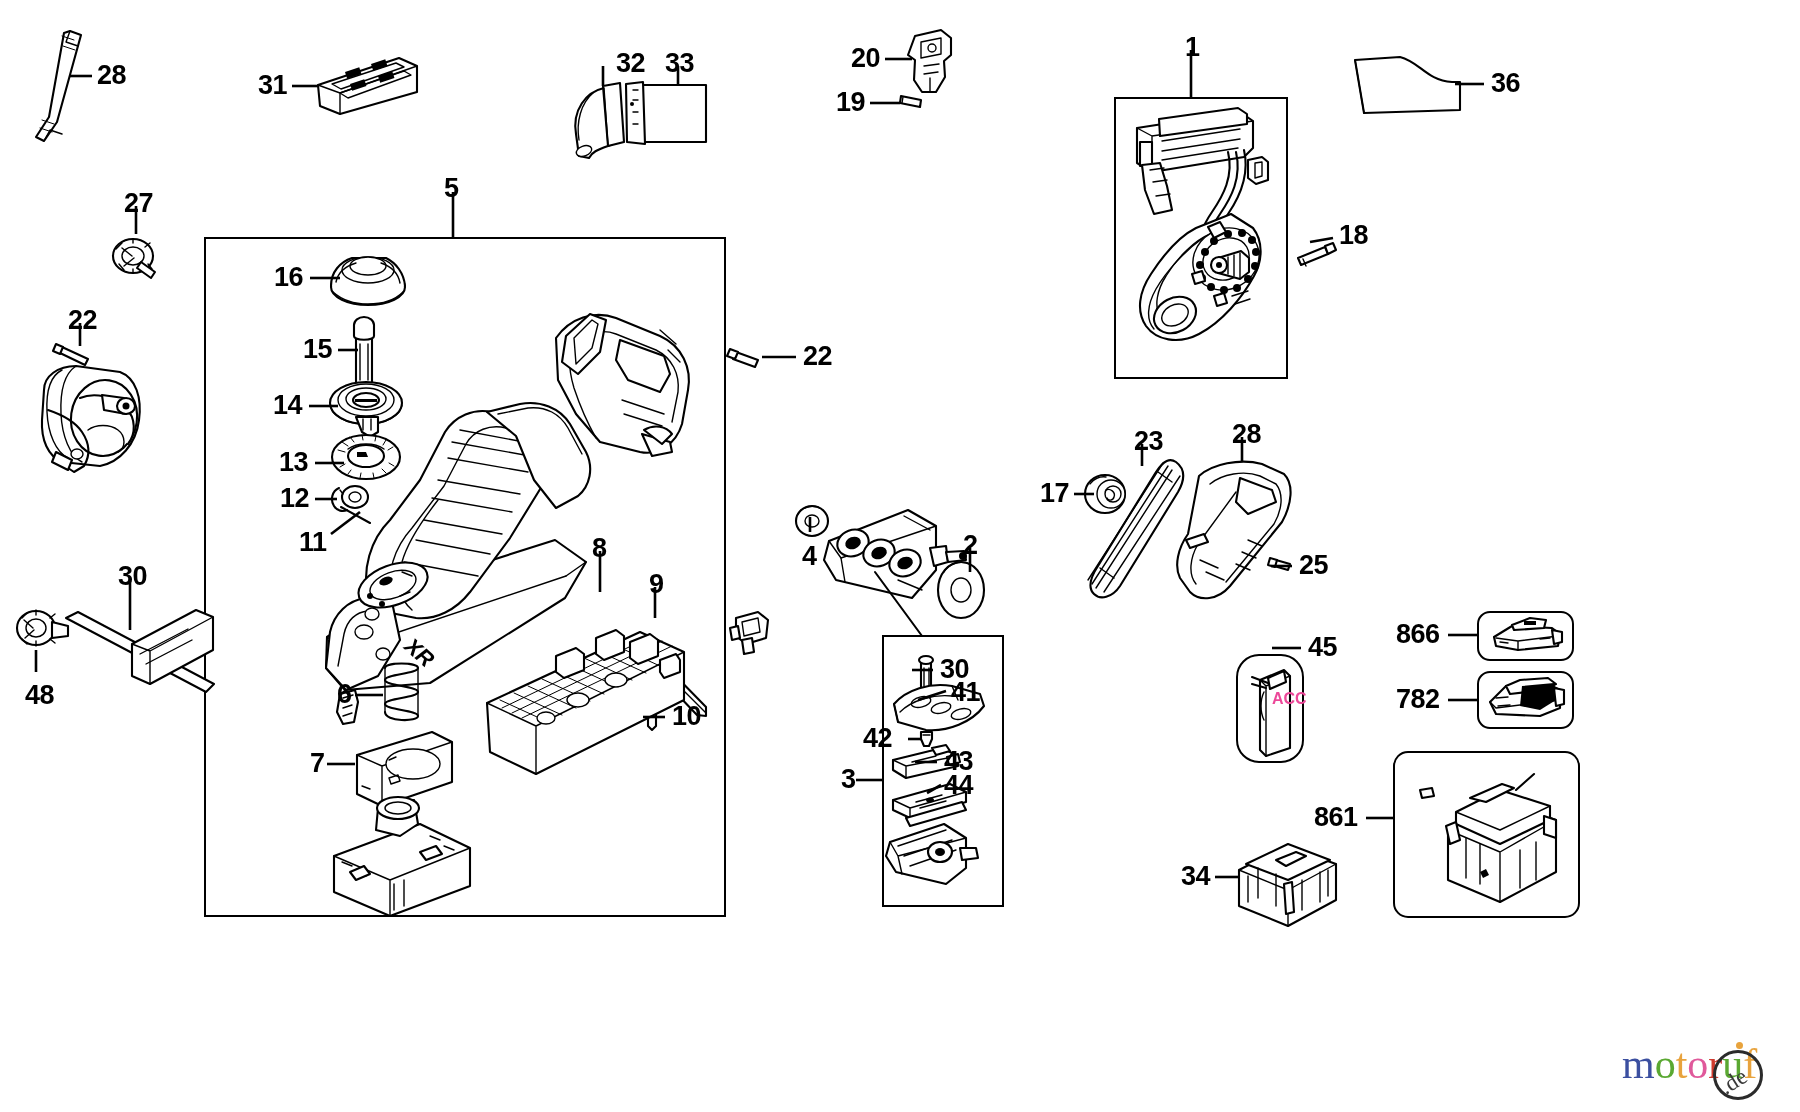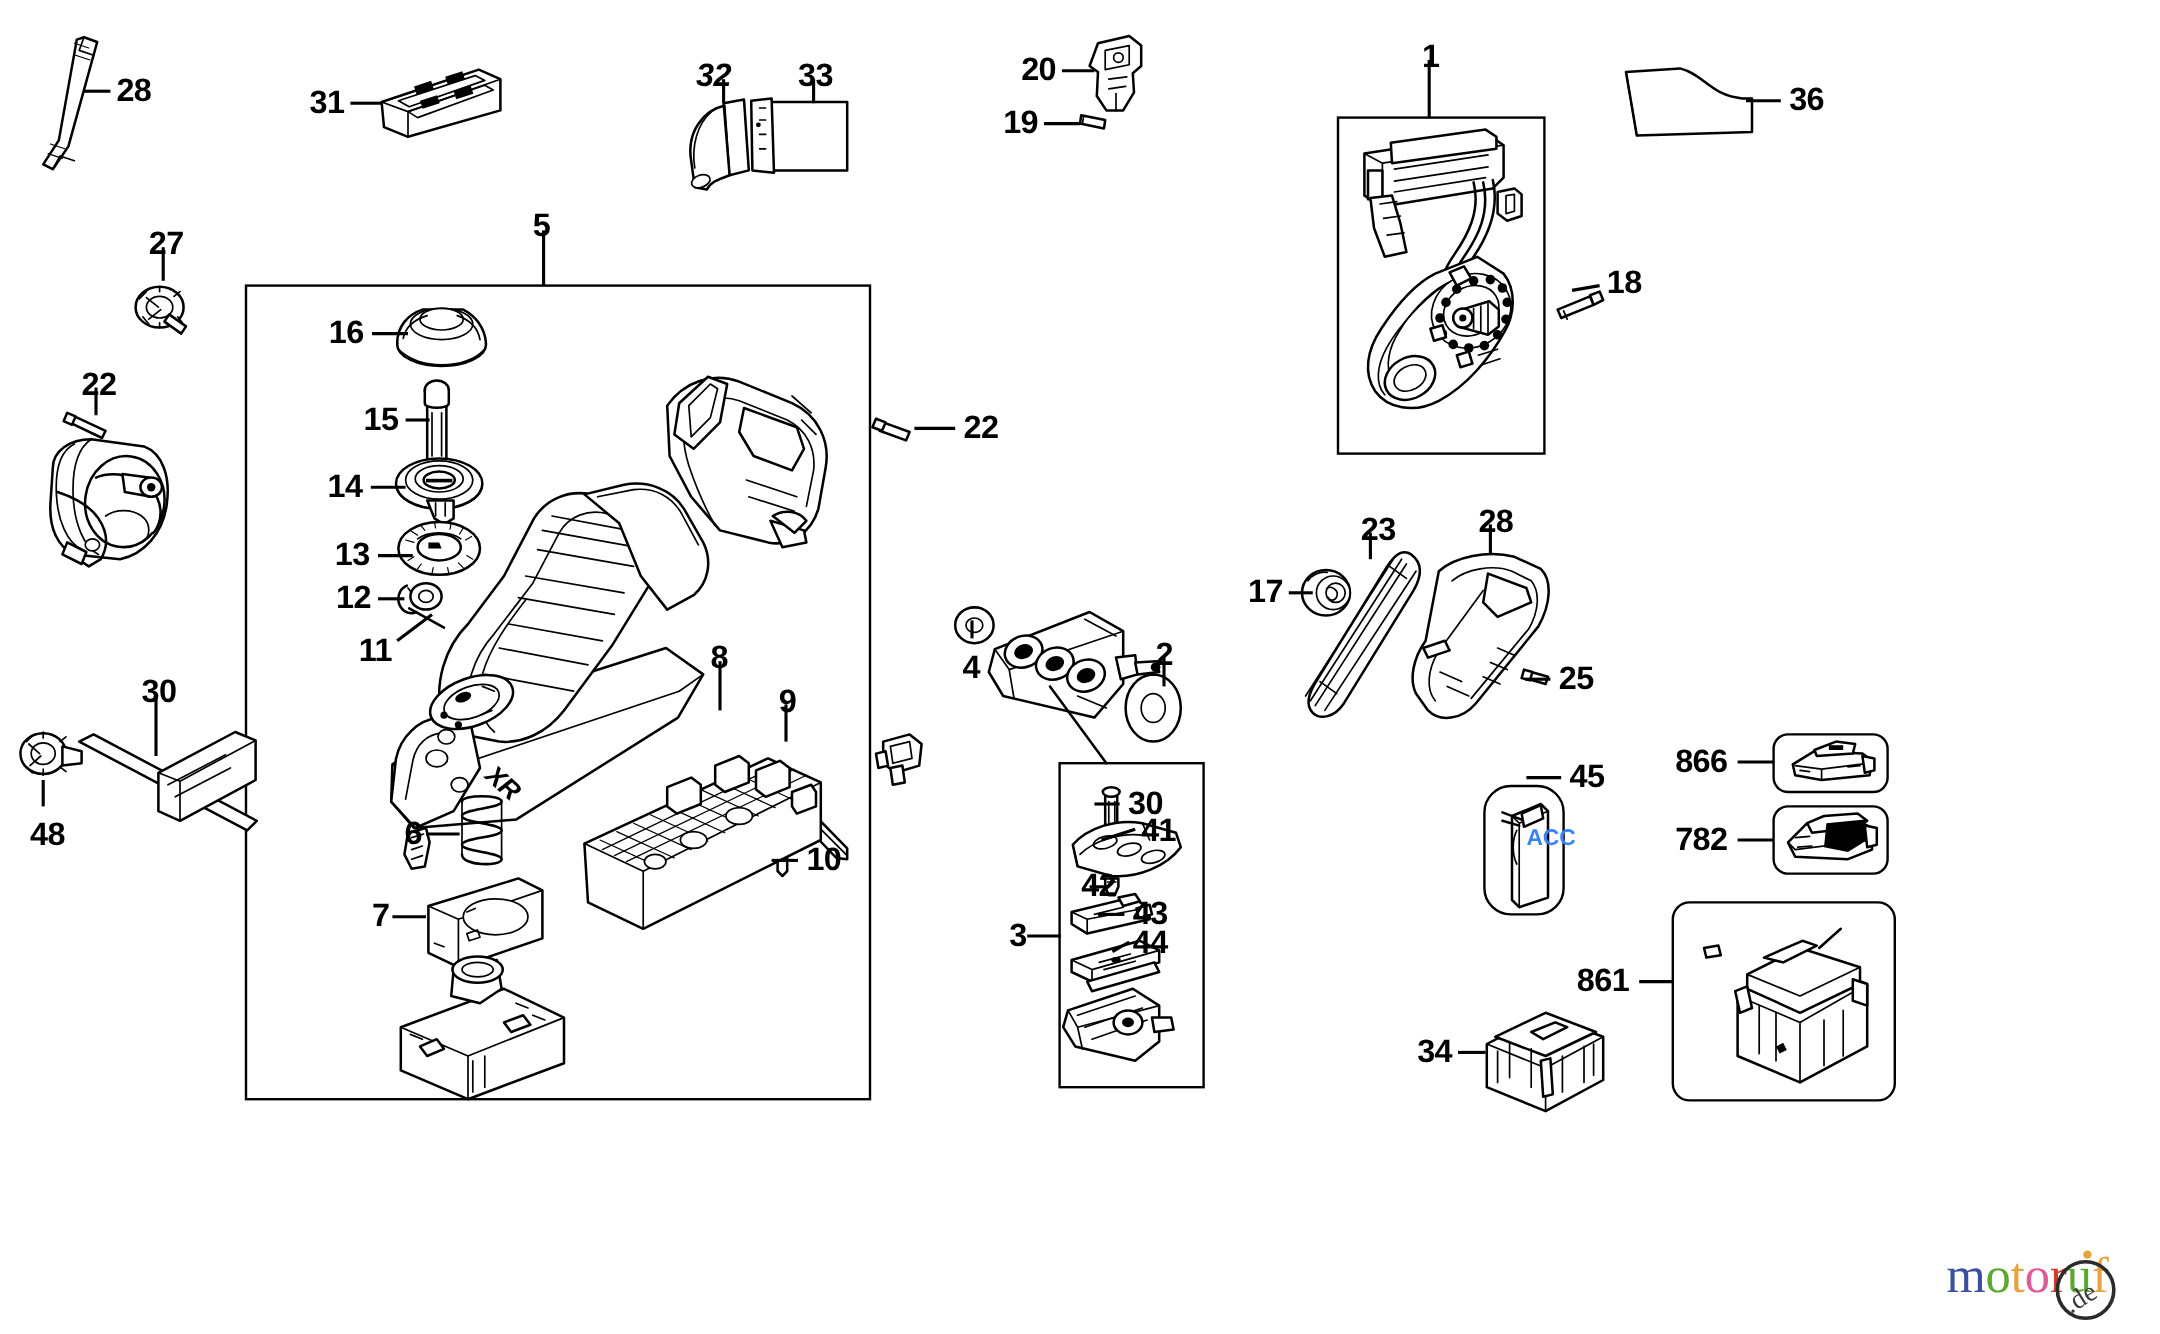--- a/index.html
+++ b/index.html
@@ -602,29 +602,29 @@
         <line x1="915" y1="762" x2="937" y2="762" class="lead"></line>
         <line x1="927" y1="793" x2="941" y2="785" class="lead"></line>
         <line x1="856" y1="780" x2="884" y2="780" class="lead"></line>
         <line x1="327" y1="764" x2="355" y2="764" class="lead"></line>
         <line x1="1366" y1="818" x2="1394" y2="818" class="lead"></line>
         <line x1="1215" y1="877" x2="1238" y2="877" class="lead"></line>
       </g>
   </svg>
 
   <div style="position:absolute;left:1272px;top:690px;font-family:'Liberation Sans',sans-serif;
-              font-size:19px;font-weight:bold;line-height:18px;color:#3b82f6;transform:rotate(0deg);">ACC</div>
+              font-size:16px;font-weight:bold;line-height:18px;color:#ec4899;transform:rotate(0deg);">ACC</div>
 
   <div style="position:absolute;left:404px;top:640px;font-family:'Liberation Sans',sans-serif;
               font-size:22px;font-weight:bold;color:#000;transform:rotate(42deg) skewX(-10deg);">XR</div>
 
   <div id="callout-layer">
       <div class="cal" style="left: 97px; top: 62px;">28</div>
       <div class="cal" style="left: 258px; top: 72px;">31</div>
-      <div class="cal" style="left: 580px; top: 50px; font-style: italic;">32</div>
+      <div class="cal" style="left: 616px; top: 50px;">32</div>
       <div class="cal" style="left: 665px; top: 50px;">33</div>
       <div class="cal" style="left: 851px; top: 45px;">20</div>
       <div class="cal" style="left: 836px; top: 89px;">19</div>
       <div class="cal" style="left: 1185px; top: 34px;">1</div>
       <div class="cal" style="left: 1491px; top: 70px;">36</div>
       <div class="cal" style="left: 124px; top: 190px;">27</div>
       <div class="cal" style="left: 1339px; top: 222px;">18</div>
       <div class="cal" style="left: 444px; top: 175px;">5</div>
       <div class="cal" style="left: 274px; top: 264px;">16</div>
       <div class="cal" style="left: 68px; top: 307px;">22</div>
@@ -644,21 +644,21 @@
       <div class="cal" style="left: 1299px; top: 552px;">25</div>
       <div class="cal" style="left: 118px; top: 563px;">30</div>
       <div class="cal" style="left: 1308px; top: 634px;">45</div>
       <div class="cal" style="left: 1396px; top: 621px;">866</div>
       <div class="cal" style="left: 25px; top: 682px;">48</div>
       <div class="cal" style="left: 940px; top: 656px;">30</div>
       <div class="cal" style="left: 951px; top: 679px;">41</div>
       <div class="cal" style="left: 1396px; top: 686px;">782</div>
       <div class="cal" style="left: 672px; top: 703px;">10</div>
       <div class="cal" style="left: 337px; top: 681px;">6</div>
-      <div class="cal" style="left: 901px; top: 725px; text-align: center;">42</div>
+      <div class="cal" style="left: 863px; top: 725px; text-align: center;">42</div>
       <div class="cal" style="left: 944px; top: 748px;">43</div>
       <div class="cal" style="left: 944px; top: 772px;">44</div>
       <div class="cal" style="left: 841px; top: 766px;">3</div>
       <div class="cal" style="left: 310px; top: 750px;">7</div>
       <div class="cal" style="left: 1314px; top: 804px;">861</div>
       <div class="cal" style="left: 1181px; top: 863px;">34</div>
     </div>
 
   <div class="wm" id="wm" style="left:1622px;top:1040px;"><span style="color: rgb(59, 79, 160);">m</span><span style="color: rgb(90, 168, 50);">o</span><span style="color: rgb(232, 163, 61);">t</span><span style="color: rgb(224, 89, 155);">o</span><span style="color: rgb(207, 59, 47);">r</span><span style="color: rgb(90, 168, 50);">u</span><span style="color: rgb(232, 163, 61);">f</span></div>
   <div class="wmcirc" style="left:1713px;top:1050px;"></div>

